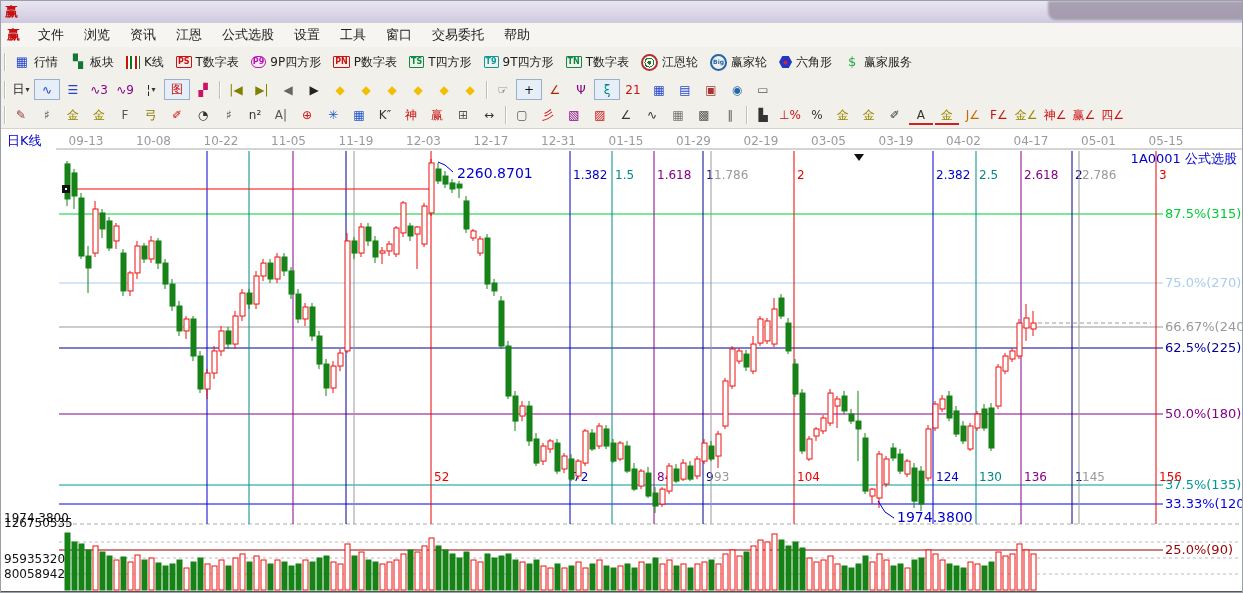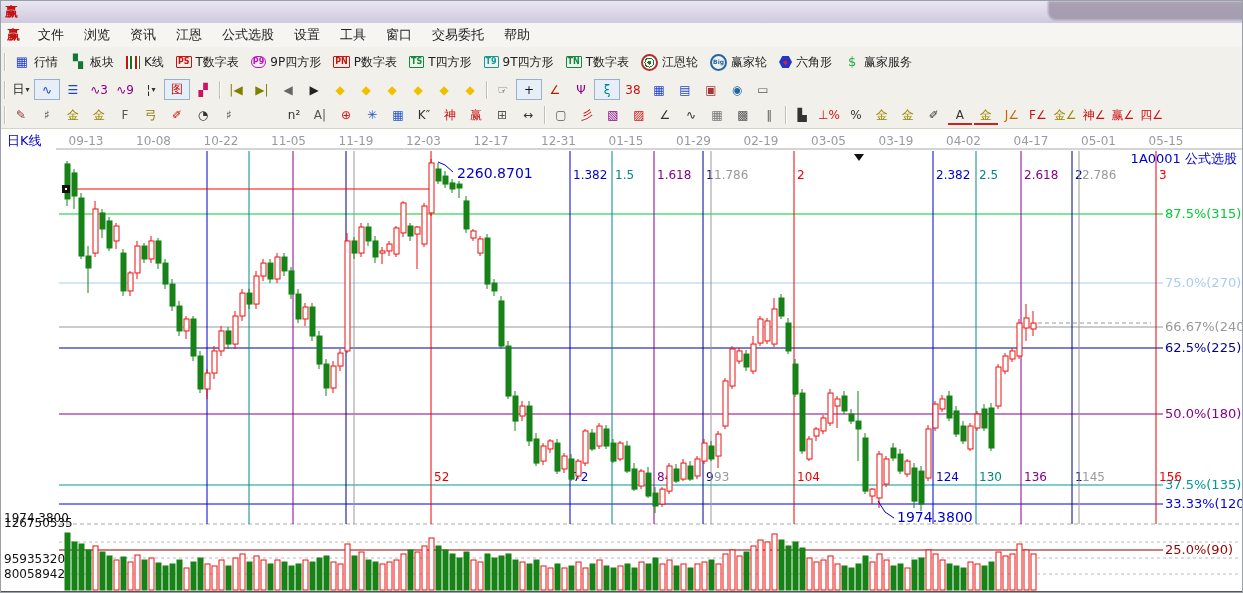--- a/index.html
+++ b/index.html
@@ -146,39 +146,39 @@
       <div class="tool" style="color: rgb(240, 192, 0);">◆</div>
       <div class="tool" style="color: rgb(240, 192, 0);">◆</div>
       <div class="tool" style="color: rgb(240, 192, 0);">◆</div>
       <div class="tool" style="color: rgb(240, 192, 0);">◆</div>
       <span class="tb-sep"></span>
       <div class="tool" style="color: rgb(68, 68, 68);">☞</div>
       <div class="tool sel" style="color: rgb(17, 17, 17);">+</div>
       <div class="tool" style="color: rgb(170, 34, 0);">∠</div>
       <div class="tool" style="color: rgb(136, 0, 136);">Ψ</div>
       <div class="tool sel" style="color: rgb(0, 136, 136);">ξ</div>
-      <div class="tool" style="color: rgb(204, 17, 17);">38</div>
+      <div class="tool" style="color: rgb(204, 17, 17);">21</div>
       <div class="tool" style="color: rgb(34, 68, 204);">▦</div>
       <div class="tool" style="color: rgb(34, 68, 204);">▤</div>
       <div class="tool" style="color: rgb(170, 51, 51);">▣</div>
       <div class="tool" style="color: rgb(34, 102, 170);">◉</div>
       <div class="tool" style="color: rgb(85, 85, 85);">▭</div>
     </div>
   <div id="toolbar3" class="toolbar">
       <span class="tb-sep"></span>
       <div class="tool" style="color: rgb(136, 51, 51);">✎</div>
       <div class="tool" style="color: rgb(85, 85, 85);">♯</div>
       <div class="tool" style="color: rgb(153, 136, 0);">金</div>
       <div class="tool" style="color: rgb(153, 136, 0);">金</div>
       <div class="tool" style="color: rgb(85, 85, 85);">F</div>
       <div class="tool" style="color: rgb(136, 119, 0);">弓</div>
       <div class="tool" style="color: rgb(204, 17, 17);">✐</div>
       <div class="tool" style="color: rgb(51, 51, 51);">◔</div>
       <div class="tool" style="color: rgb(85, 85, 85);">♯</div>
-      <div class="tool" style="color: rgb(51, 51, 51); margin-left: 39px;">n²</div>
+      <div class="tool" style="color: rgb(51, 51, 51);">n²</div>
       <div class="tool" style="color: rgb(85, 85, 85);">A|</div>
       <div class="tool" style="color: rgb(204, 17, 17);">⊕</div>
       <div class="tool" style="color: rgb(34, 85, 204);">✳</div>
       <div class="tool" style="color: rgb(34, 85, 204);">▦</div>
       <div class="tool" style="color: rgb(51, 51, 51);">K″</div>
       <div class="tool" style="color: rgb(204, 17, 17);">神</div>
       <div class="tool" style="color: rgb(204, 17, 17);">赢</div>
       <div class="tool" style="color: rgb(85, 85, 85);">⊞</div>
       <div class="tool" style="color: rgb(51, 51, 51);">↔</div>
       <span class="tb-sep"></span>

